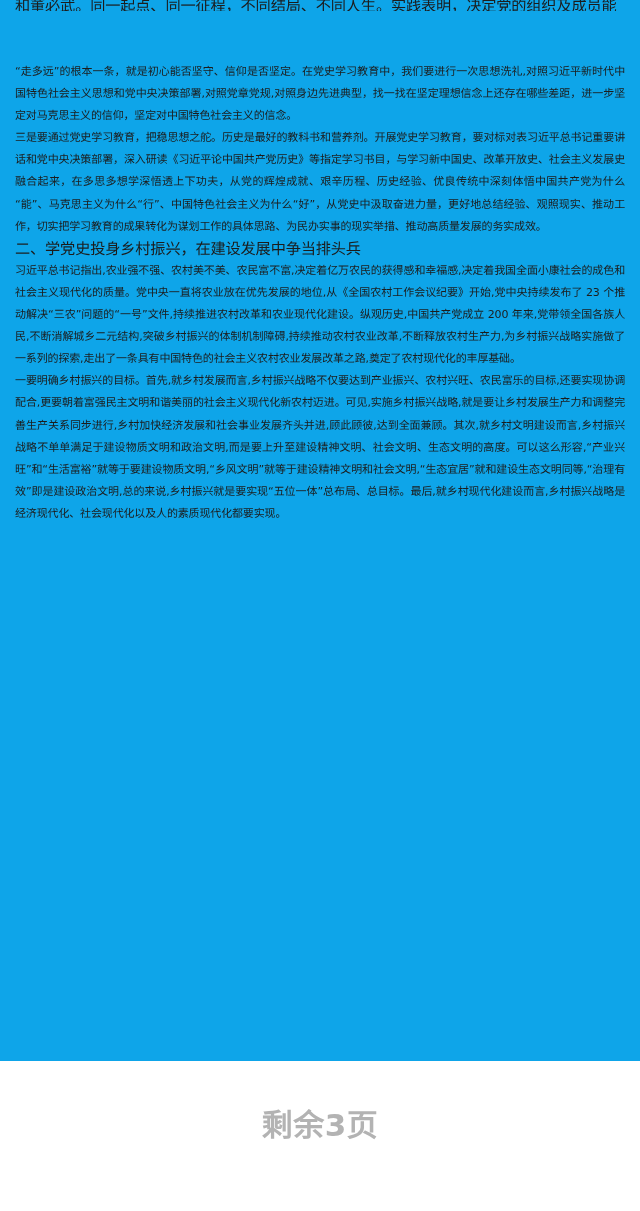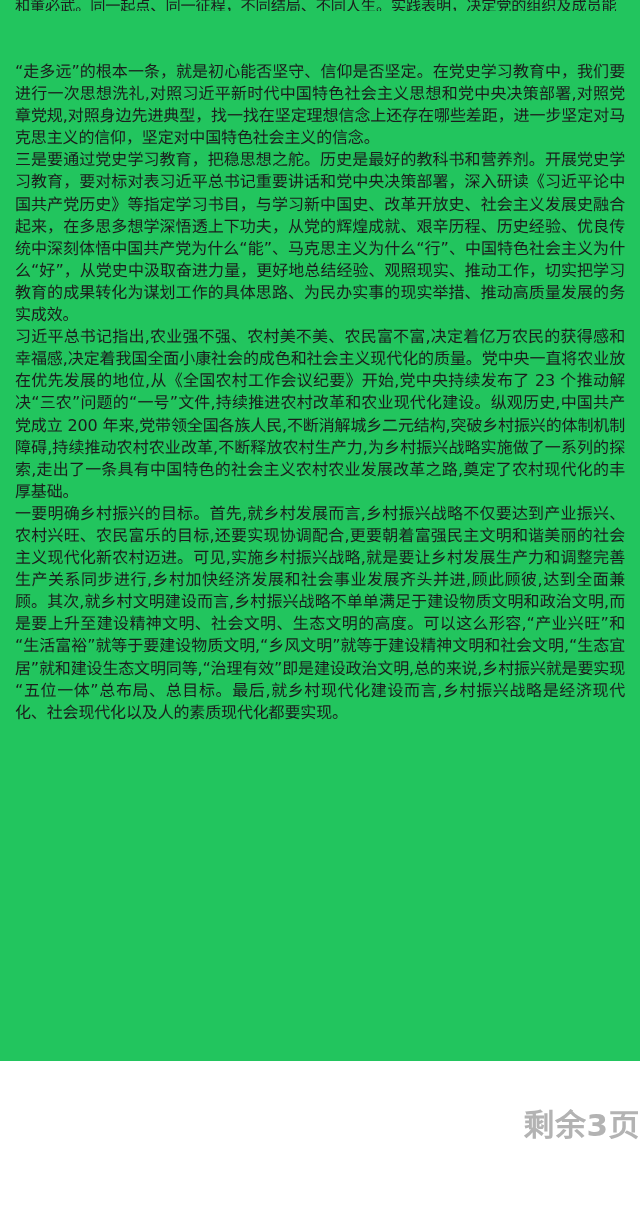--- a/index.html
+++ b/index.html
@@ -14,21 +14,21 @@
     overflow: hidden;
     font-family: "DejaVu Sans", "Liberation Sans", sans-serif;
     color: #1c1c1c;
     -webkit-font-smoothing: antialiased;
   }
 
   .page {
     position: relative;
     width: 640px;
     height: 1211px;
-    background: #22c55e;
+    background: #0ea5e9;
     box-sizing: border-box;
   }
 
   .doc-body {
     position: absolute;
     left: 0;
     top: 0;
     width: 640px;
     padding: 0 15px;
     box-sizing: border-box;
@@ -45,21 +45,21 @@
     height: 16px;
     overflow: hidden;
     position: relative;
     top: -5px;
     color: #1c1c1c;
     white-space: nowrap;
   }
 
   .para {
     margin: 0;
-    font-size: 16px;
+    font-size: 11px;
     line-height: 22.1px;
     letter-spacing: -0.15px;
     text-align: justify;
     text-justify: inter-ideograph;
     color: #1c1c1c;
     word-break: break-all;
   }
 
   .gap-block {
     height: 45px;
@@ -76,21 +76,21 @@
 
   .footer-overlay {
     position: absolute;
     left: 0;
     bottom: 0;
     width: 640px;
     height: 150px;
     background: #ffffff;
     display: flex;
     align-items: center;
-    justify-content: flex-end;
+    justify-content: center;
   }
 
   .footer-inner {
     display: flex;
     align-items: baseline;
     gap: 26px;
     position: relative;
     top: -14px;
   }
 
@@ -111,20 +111,21 @@
   <div class="doc-body">
 
     <p class="clipped-line">和董必武。同一起点、同一征程，不同结局、不同人生。实践表明，决定党的组织及成员能</p>
 
     <div class="gap-block"></div>
 
     <p class="para">“走多远”的根本一条，就是初心能否坚守、信仰是否坚定。在党史学习教育中，我们要进行一次思想洗礼,对照习近平新时代中国特色社会主义思想和党中央决策部署,对照党章党规,对照身边先进典型，找一找在坚定理想信念上还存在哪些差距，进一步坚定对马克思主义的信仰，坚定对中国特色社会主义的信念。</p>
 
     <p class="para">三是要通过党史学习教育，把稳思想之舵。历史是最好的教科书和营养剂。开展党史学习教育，要对标对表习近平总书记重要讲话和党中央决策部署，深入研读《习近平论中国共产党历史》等指定学习书目，与学习新中国史、改革开放史、社会主义发展史融合起来，在多思多想学深悟透上下功夫，从党的辉煌成就、艰辛历程、历史经验、优良传统中深刻体悟中国共产党为什么“能”、马克思主义为什么“行”、中国特色社会主义为什么“好”，从党史中汲取奋进力量，更好地总结经验、观照现实、推动工作，切实把学习教育的成果转化为谋划工作的具体思路、为民办实事的现实举措、推动高质量发展的务实成效。</p>
 
+    <p class="heading-line">二、学党史投身乡村振兴，在建设发展中争当排头兵</p>
 
     <p class="para">习近平总书记指出,农业强不强、农村美不美、农民富不富,决定着亿万农民的获得感和幸福感,决定着我国全面小康社会的成色和社会主义现代化的质量。党中央一直将农业放在优先发展的地位,从《全国农村工作会议纪要》开始,党中央持续发布了 23 个推动解决“三农”问题的“一号”文件,持续推进农村改革和农业现代化建设。纵观历史,中国共产党成立 200 年来,党带领全国各族人民,不断消解城乡二元结构,突破乡村振兴的体制机制障碍,持续推动农村农业改革,不断释放农村生产力,为乡村振兴战略实施做了一系列的探索,走出了一条具有中国特色的社会主义农村农业发展改革之路,奠定了农村现代化的丰厚基础。</p>
 
 
 
     <p class="para">一要明确乡村振兴的目标。首先,就乡村发展而言,乡村振兴战略不仅要达到产业振兴、农村兴旺、农民富乐的目标,还要实现协调配合,更要朝着富强民主文明和谐美丽的社会主义现代化新农村迈进。可见,实施乡村振兴战略,就是要让乡村发展生产力和调整完善生产关系同步进行,乡村加快经济发展和社会事业发展齐头并进,顾此顾彼,达到全面兼顾。其次,就乡村文明建设而言,乡村振兴战略不单单满足于建设物质文明和政治文明,而是要上升至建设精神文明、社会文明、生态文明的高度。可以这么形容,“产业兴旺”和“生活富裕”就等于要建设物质文明,“乡风文明”就等于建设精神文明和社会文明,“生态宜居”就和建设生态文明同等,“治理有效”即是建设政治文明,总的来说,乡村振兴就是要实现“五位一体”总布局、总目标。最后,就乡村现代化建设而言,乡村振兴战略是经济现代化、社会现代化以及人的素质现代化都要实现。</p>
 
 
   </div>
 

